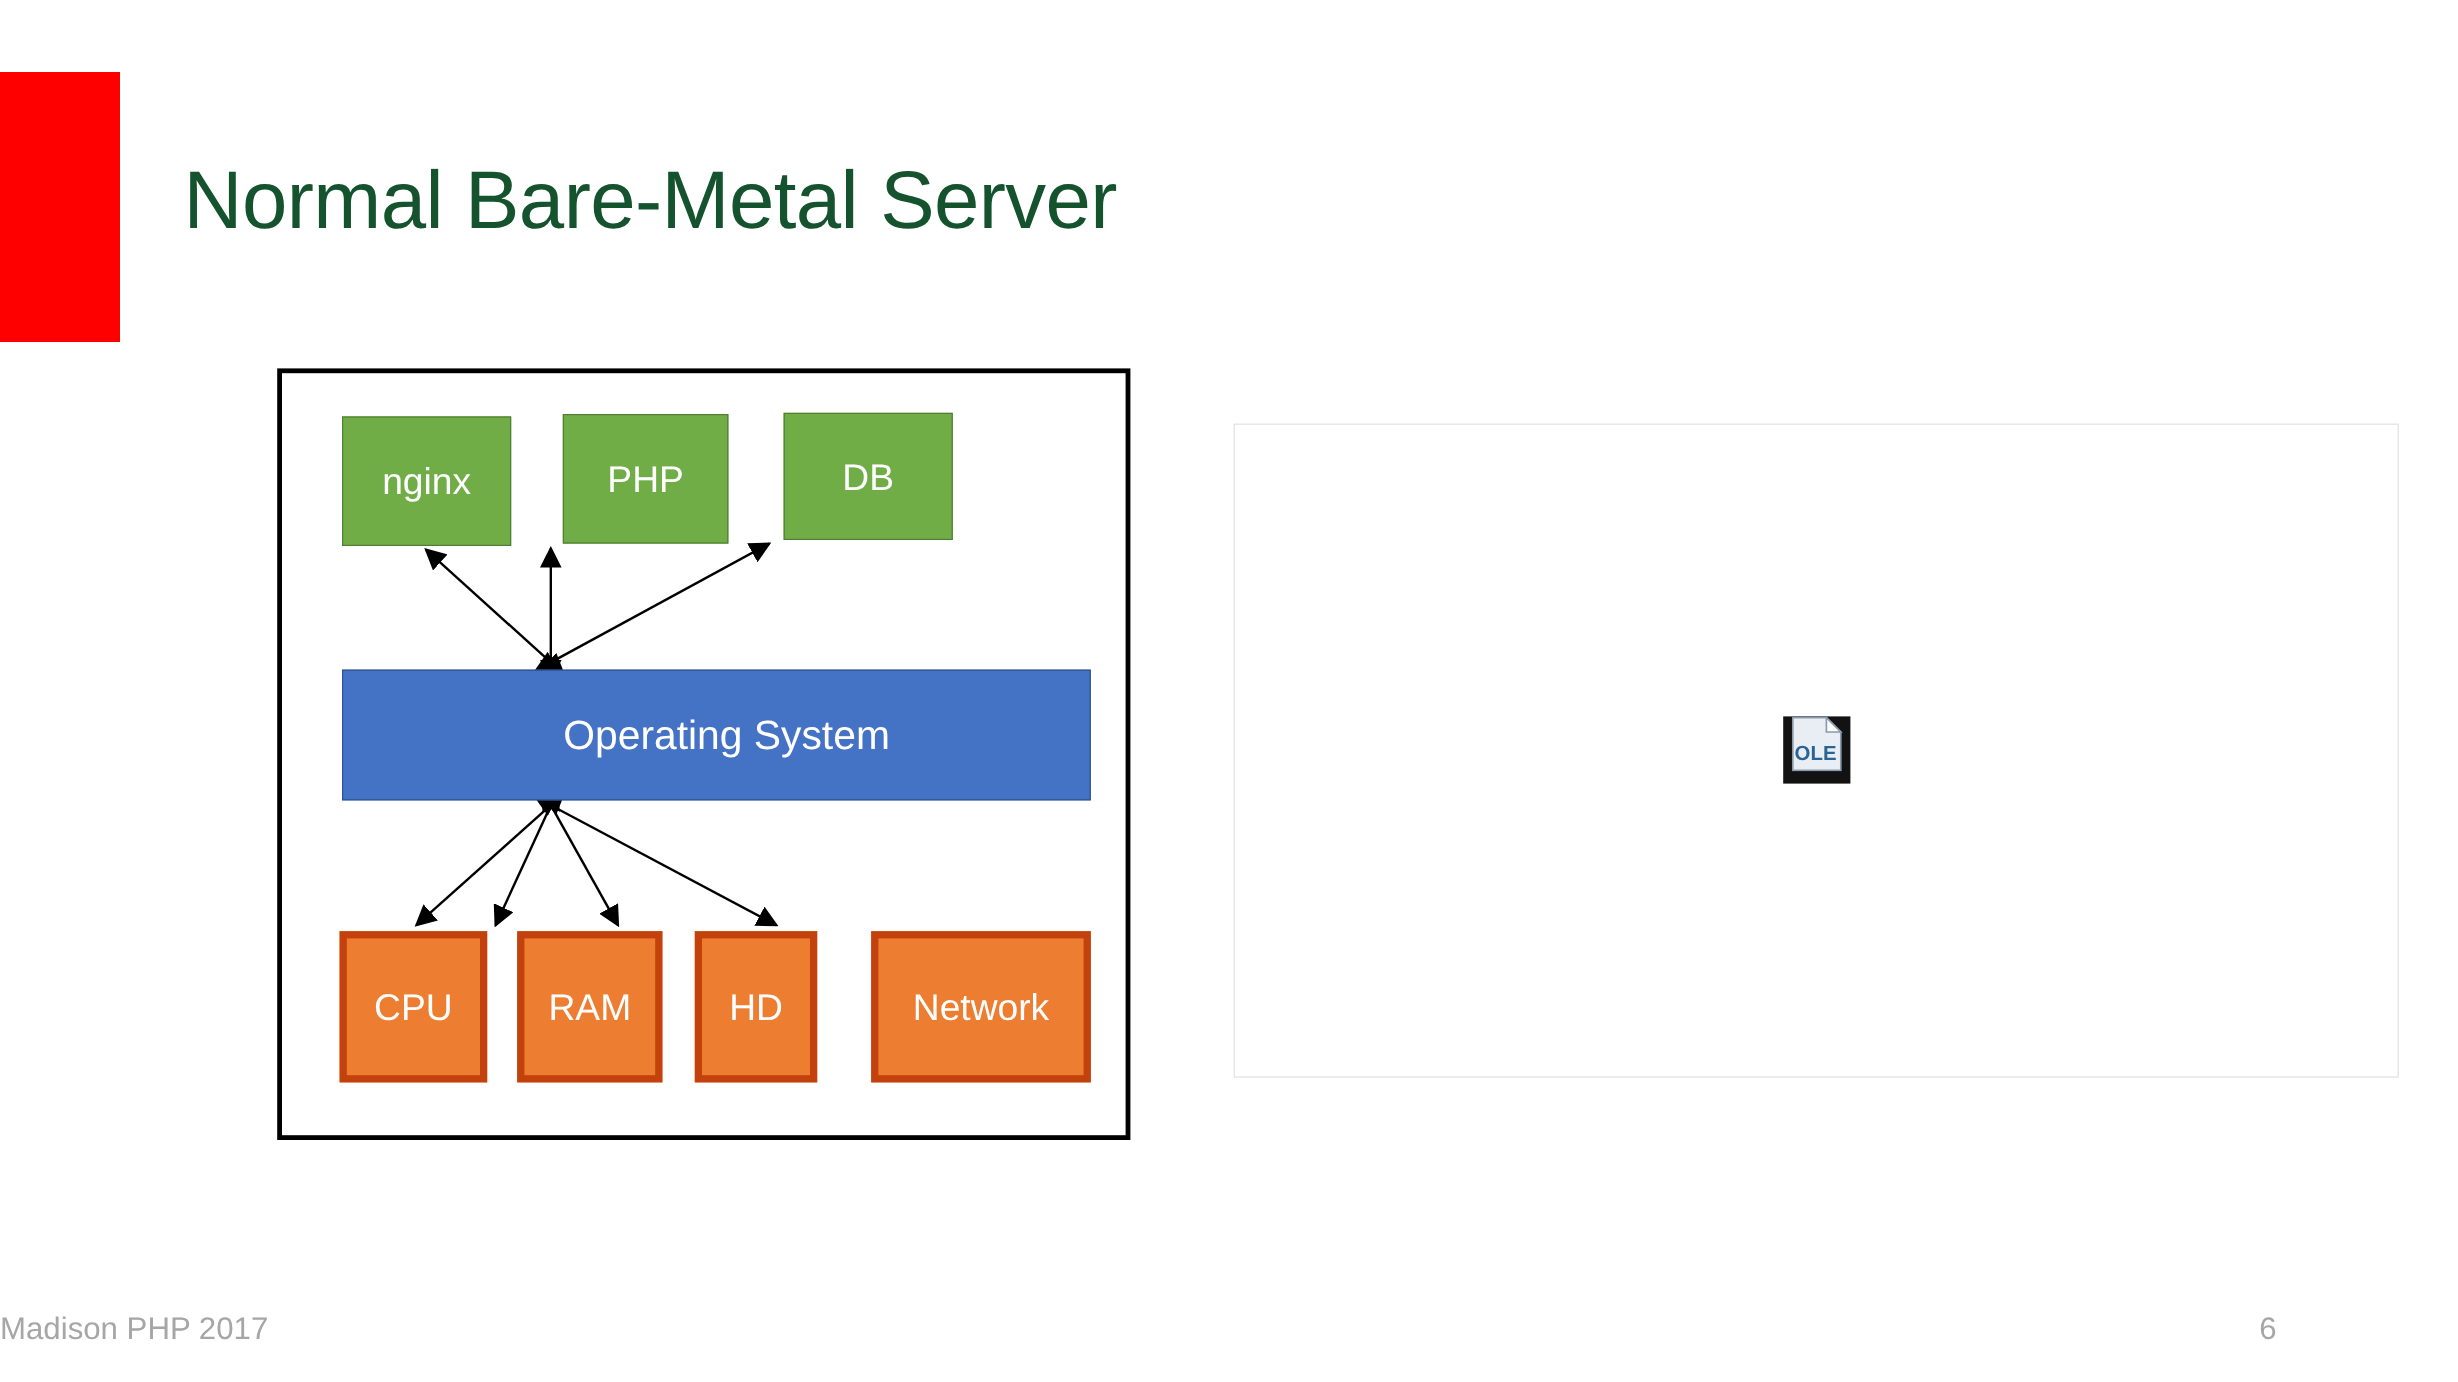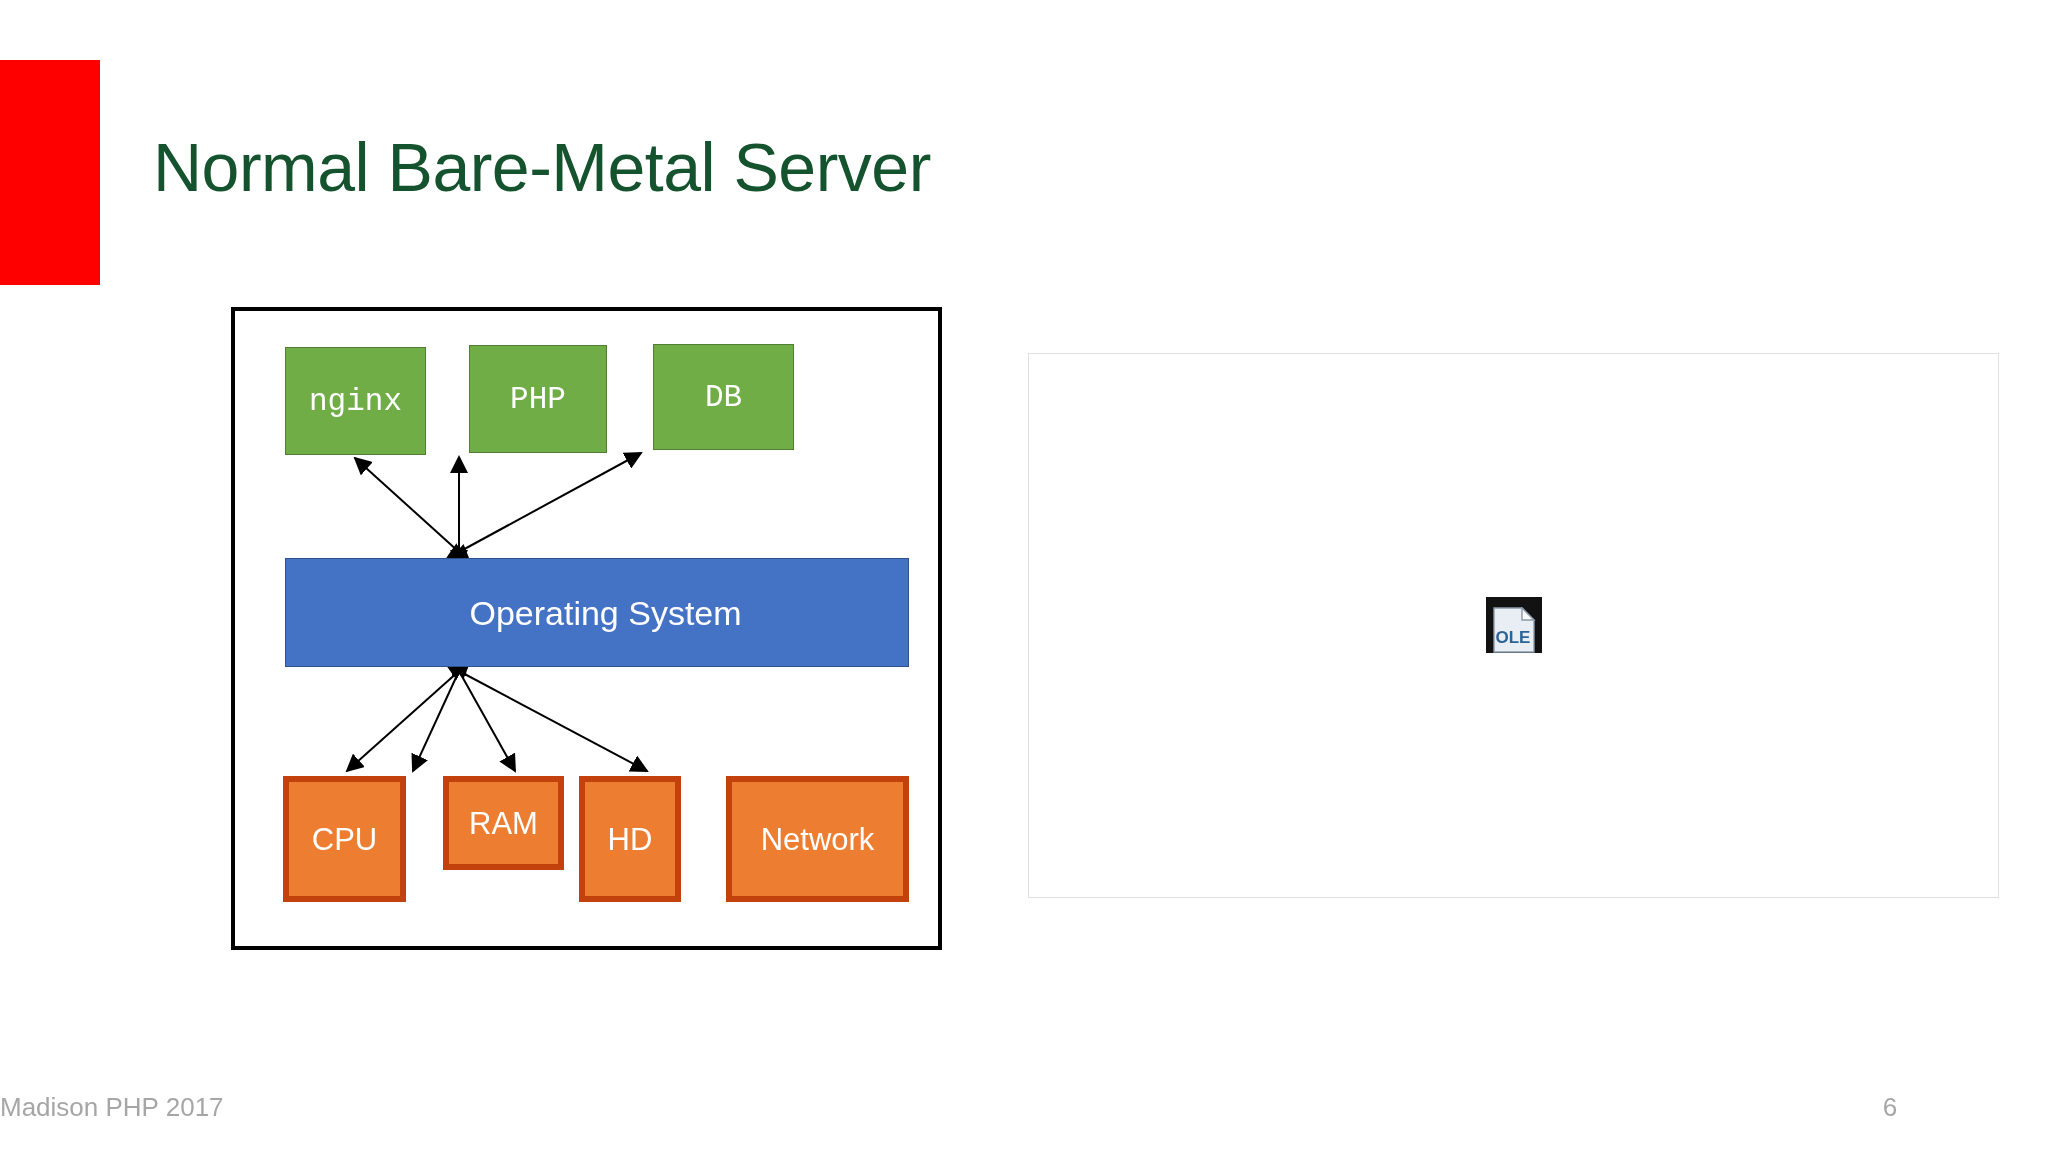--- a/index.html
+++ b/index.html
@@ -66,35 +66,35 @@
     position: absolute;
     box-sizing: border-box;
     display: flex;
     align-items: center;
     justify-content: center;
     color: #ffffff;
     font-size: 31px;
     font-weight: 400;
     line-height: 1;
   }
-  .node-green  { background: #70ad47; border: 1px solid #507e32; font-family: Liberation Mono, monospace; }
+  .node-green  { background: #70ad47; border: 1px solid #507e32; }
   .node-blue   { background: #4472c4; border: 1px solid #2f528f; padding-left: 17px; }
   .node-orange { background: #ed7d31; border: 6px solid #c2410c; }
 
   
   #node-nginx { left: 50px;  top: 36px;  width: 141px; height: 108px; }
   #node-php   { left: 234px; top: 34px;  width: 138px; height: 108px; }
   #node-db    { left: 418px; top: 33px;  width: 141px; height: 106px; }
 
   
   #node-os    { left: 50px;  top: 247px; width: 624px; height: 109px; font-size: 34px; }
 
   
   #node-cpu     { left: 48px;  top: 465px; width: 123px; height: 126px; }
-  #node-ram     { left: 208px; top: 465px; width: 121px; height: 94px; }
+  #node-ram     { left: 196px; top: 465px; width: 121px; height: 126px; }
   #node-hd      { left: 344px; top: 465px; width: 102px; height: 126px; }
   #node-network { left: 491px; top: 465px; width: 183px; height: 126px; }
 
   
   #ole-placeholder {
     position: absolute;
     left: 1028px;
     top: 353px;
     width: 971px;
     height: 545px;
@@ -103,21 +103,21 @@
     background: #ffffff;
   }
   #ole-icon {
     position: absolute;
     left: 1486px;
     top: 597px;
     width: 56px;
     height: 56px;
     background: #121212;
     display: flex;
-    align-items: flex-end;
+    align-items: flex-start;
     justify-content: center;
   }
   #ole-icon svg { display: block; }
 
   
   #footer-text {
     position: absolute;
     left: 0px;
     top: 1092px;
     width: 2048px;

